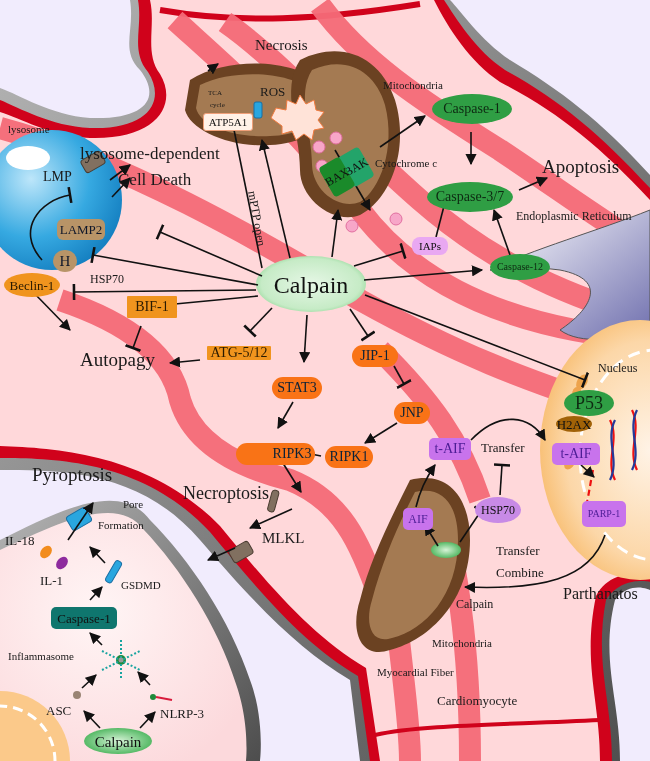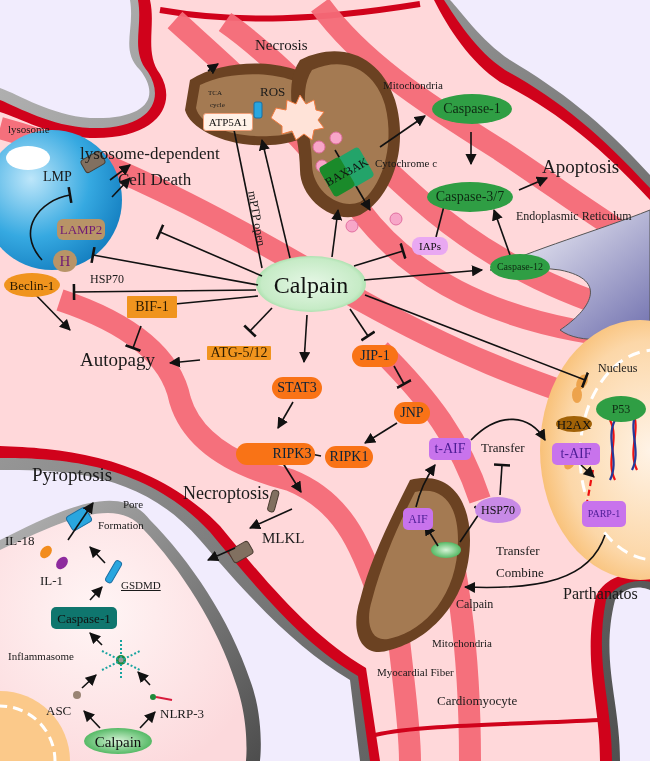--- a/index.html
+++ b/index.html
@@ -5,21 +5,21 @@
   html, body { margin: 0; padding: 0; }
   body { width: 650px; height: 761px; overflow: hidden; background: #f1ecfd; font-family: "DejaVu Serif", "Liberation Serif", serif; }
   #stage { position: relative; width: 650px; height: 761px; }
   #stage svg.bg { position: absolute; left: 0; top: 0; }
   .lbl { position: absolute; color: #1a1a1a; white-space: nowrap; font-family: "Liberation Serif", "DejaVu Serif", serif; line-height: 1; }
   .node { position: absolute; display: flex; align-items: center; justify-content: center; white-space: nowrap; font-family: "Liberation Serif", "DejaVu Serif", serif; color: #111; line-height: 1; }
   .green-ell { background: #2f9e44; border-radius: 50%; color: #0e2a12; }
   .blue-box { background: #f97316; border-radius: 11px; color: #0b2238; }
   .orange-box { background: #f0941e; border-radius: 1px; color: #2a1a00; }
   .purple-box { background: #c873ec; border-radius: 5px; color: #4c1d95; }
-  .tan-box { background: #b89467; border-radius: 6px; color: #701a75; }
+  .tan-box { background: #b89467; border-radius: 6px; color: #0f172a; }
 </style>
 </head>
 <body>
 
 <div id="stage">
 <svg class="bg" width="650" height="761" viewBox="0 0 650 761">
   <defs>
     <linearGradient id="grayMem" x1="0" y1="0" x2="1" y2="1">
       <stop offset="0" stop-color="#b5b5b5"></stop>
           <stop offset="1" stop-color="#4d4d4d"></stop>
@@ -250,40 +250,40 @@
 
 <div class="node blue-box" style="left:352px;top:345px;width:46px;height:22px;font-size:14px;">JIP-1</div>
 <div class="node blue-box" style="left:272px;top:377px;width:50px;height:22px;font-size:14px;">STAT3</div>
 <div class="node blue-box" style="left:394px;top:402px;width:36px;height:22px;font-size:14px;">JNP</div>
 <div class="node blue-box" style="left:236px;top:443px;width:46px;height:22px;font-size:14px;padding-left:33px;">RIPK3</div>
 <div class="node blue-box" style="left:325px;top:446px;width:48px;height:22px;font-size:14px;">RIPK1</div>
 <div class="lbl" style="left:183px;top:484px;font-size:18px;">Necroptosis</div>
 <div class="lbl" style="left:262px;top:531px;font-size:15px;">MLKL</div>
 
 <div class="lbl" style="left:598px;top:362px;font-size:12px;">Nucleus</div>
-<div class="node green-ell" style="left:596px;top:390px;width:50px;height:26px;font-size:12px;margin-top:6px;">P53</div>
+<div class="node green-ell" style="left:564px;top:390px;width:50px;height:26px;font-size:18px;">P53</div>
 <div class="node purple-box" style="left:429px;top:438px;width:42px;height:22px;font-size:14px;">t-AIF</div>
 <div class="lbl" style="left:481px;top:441px;font-size:13px;">Transfer</div>
 <div class="node" style="left:556px;top:416px;width:36px;height:16px;font-size:13px;background:#a16207;border-radius:50%;">H2AX</div>
 <div class="node purple-box" style="left:552px;top:443px;width:48px;height:22px;font-size:14px;">t-AIF</div>
 <div class="node purple-box" style="left:582px;top:501px;width:44px;height:26px;font-size:10px;">PARP-1</div>
 <div class="node" style="left:475px;top:497px;width:46px;height:26px;font-size:12px;background:#c88ae6;border-radius:50%;">HSP70</div>
 <div class="node purple-box" style="left:403px;top:508px;width:30px;height:22px;font-size:12px;">AIF</div>
 <div class="lbl" style="left:496px;top:544px;font-size:13px;">Transfer</div>
 <div class="lbl" style="left:496px;top:566px;font-size:13px;">Combine</div>
 <div class="lbl" style="left:456px;top:598px;font-size:12px;">Calpain</div>
 <div class="lbl" style="left:563px;top:586px;font-size:16px;">Parthanatos</div>
 <div class="lbl" style="left:432px;top:638px;font-size:11px;">Mitochondria</div>
 <div class="lbl" style="left:377px;top:667px;font-size:11px;">Myocardial Fiber</div>
 <div class="lbl" style="left:437px;top:694px;font-size:13px;">Cardiomyocyte</div>
 
 <div class="lbl" style="left:32px;top:465px;font-size:19px;">Pyroptosis</div>
 <div class="lbl" style="left:123px;top:499px;font-size:11px;">Pore</div>
 <div class="lbl" style="left:98px;top:520px;font-size:11px;">Formation</div>
 <div class="lbl" style="left:5px;top:534px;font-size:13px;">IL-18</div>
 <div class="lbl" style="left:40px;top:574px;font-size:13px;">IL-1</div>
-<div class="lbl" style="left:121px;top:580px;font-size:11px;text-decoration:underline;">GSDMD</div>
+<div class="lbl" style="left:121px;top:580px;font-size:11px;">GSDMD</div>
 <div class="node" style="left:51px;top:607px;width:66px;height:22px;font-size:13px;background:#0f766e;border-radius:5px;">Caspase-1</div>
 <div class="lbl" style="left:8px;top:651px;font-size:11px;">Inflammasome</div>
 <div class="lbl" style="left:46px;top:704px;font-size:13px;">ASC</div>
 <div class="lbl" style="left:160px;top:707px;font-size:13px;">NLRP-3</div>
 <div class="node" style="left:84px;top:730px;width:68px;height:24px;font-size:15px;">Calpain</div>
 </div>
 
 </body></html>

